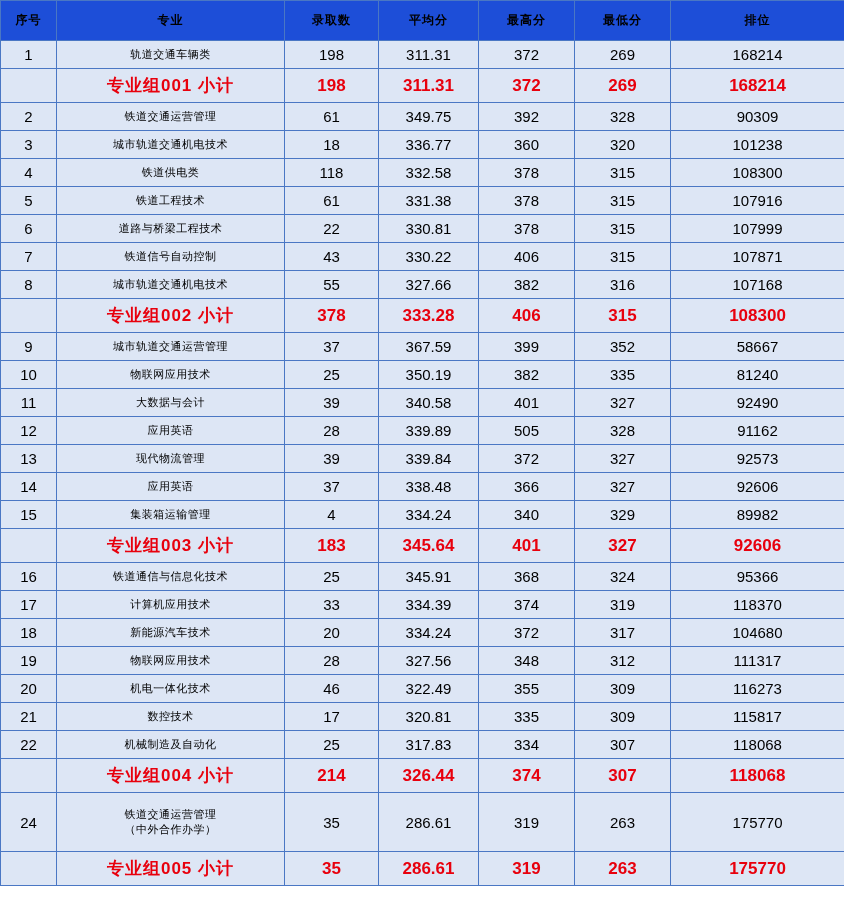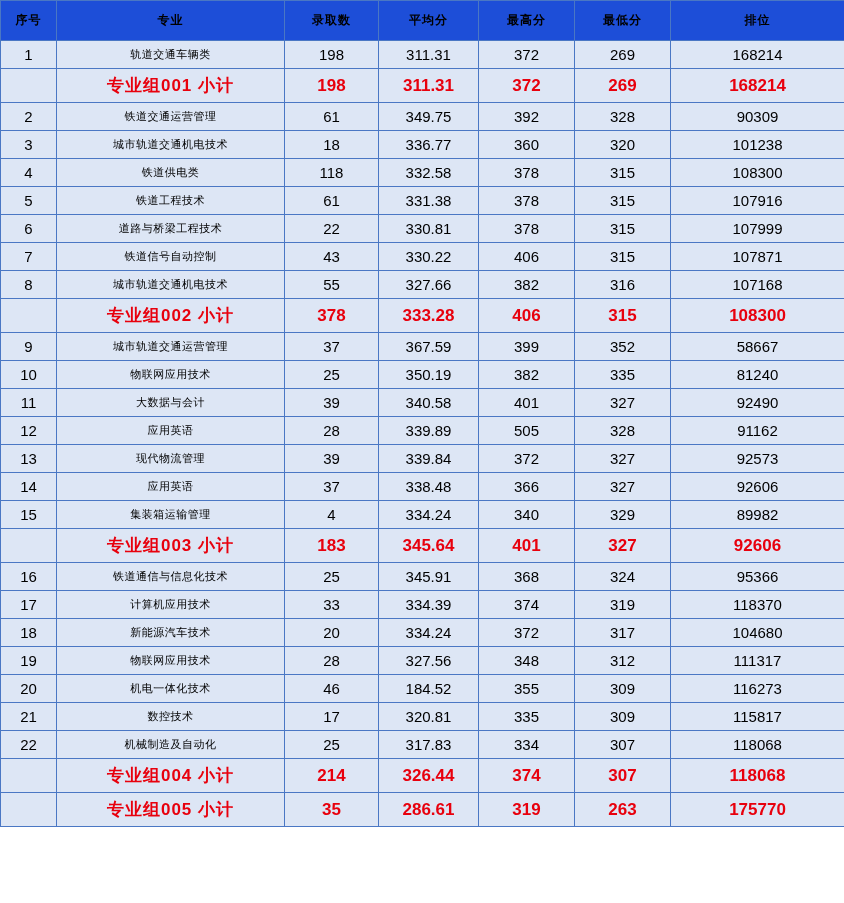--- a/index.html
+++ b/index.html
@@ -288,21 +288,21 @@
         <td>28</td>
         <td>327.56</td>
         <td>348</td>
         <td>312</td>
         <td>111317</td>
       </tr>
       <tr class="data-row">
         <td>20</td>
         <td class="major-cell">机电一体化技术</td>
         <td>46</td>
-        <td>184.52</td>
+        <td>322.49</td>
         <td>355</td>
         <td>309</td>
         <td>116273</td>
       </tr>
       <tr class="data-row">
         <td>21</td>
         <td class="major-cell">数控技术</td>
         <td>17</td>
         <td>320.81</td>
         <td>335</td>
@@ -320,20 +320,32 @@
       </tr>
       <tr class="subtotal-row">
         <td></td>
         <td class="subtotal-label">专业组004  小计</td>
         <td>214</td>
         <td>326.44</td>
         <td>374</td>
         <td>307</td>
         <td>118068</td>
       </tr>
+      <tr class="data-row tall-row">
+        <td>24</td>
+        <td class="major-cell">
+          <span class="two-line">铁道交通运营管理</span>
+          <span class="two-line">（中外合作办学）</span>
+        </td>
+        <td>35</td>
+        <td>286.61</td>
+        <td>319</td>
+        <td>263</td>
+        <td>175770</td>
+      </tr>
       <tr class="subtotal-row">
         <td></td>
         <td class="subtotal-label">专业组005  小计</td>
         <td>35</td>
         <td>286.61</td>
         <td>319</td>
         <td>263</td>
         <td>175770</td>
       </tr>
     </tbody>

